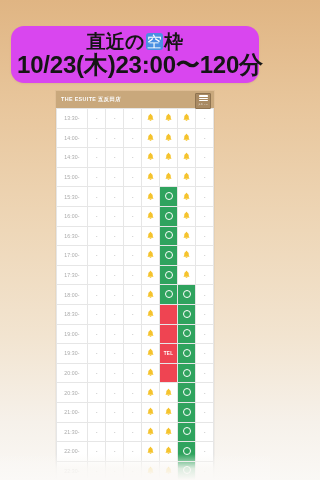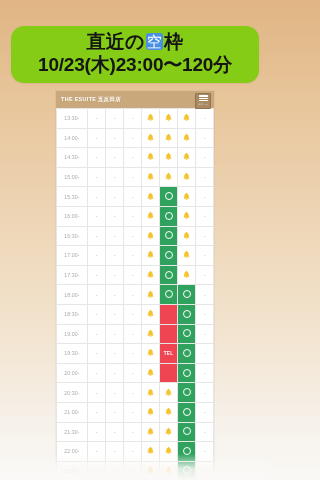--- a/index.html
+++ b/index.html
@@ -4,39 +4,39 @@
 <style>
   html,body{margin:0;padding:0;}
   body{
     width:270px;height:480px;overflow:hidden;
     font-family:"Liberation Sans","DejaVu Sans",sans-serif;
     background:linear-gradient(180deg,#e0b583 0%,#e8c69c 22%,#eed7b8 48%,#f2e4d0 70%,#f6f1ea 88%,#faf8f5 100%);
     position:relative;
   }
   .headline{
     position:absolute;left:11px;top:26px;width:248px;
-    background:#84cc16;border-radius:13px;
+    background:#d946ef;border-radius:13px;
     padding:5px 6px 7px 6px;
     text-align:center;
     box-shadow:0 1px 2px rgba(120,90,50,.10);
     box-sizing:border-box;
   }
   .hl-line1{
     font-size:19px;font-weight:bold;color:#151515;
     line-height:22px;letter-spacing:.3px;
     white-space:nowrap;
   }
   .emoji-kara{
     display:inline-block;background:#4a90e2;color:#fff;
     border-radius:3px;font-size:15px;line-height:17px;
     padding:0 1px;vertical-align:1px;margin:0 1px;
     font-weight:normal;
   }
   .hl-line2{
-    font-size:19px;font-weight:bold;color:#151515;
+    font-size:24px;font-weight:bold;color:#151515;
     line-height:22px;letter-spacing:-.2px;
     white-space:nowrap;margin-top:1px;
   }
 
   
   .shot{
     position:absolute;left:56px;top:91px;width:158px;height:389px;
     background:#ffffff;overflow:hidden;
     box-shadow:0 0 0 1px rgba(0,0,0,.03);
   }

